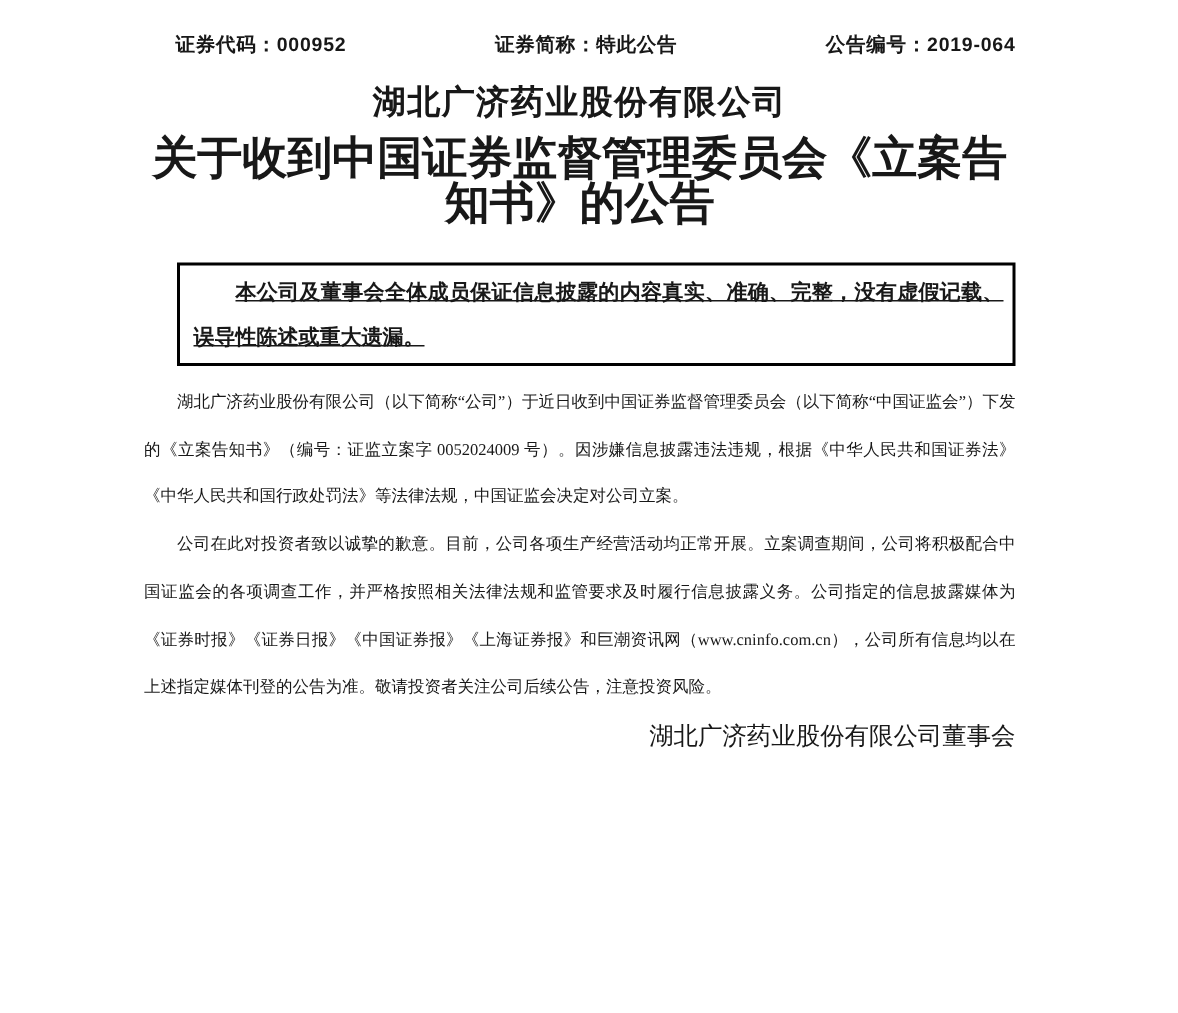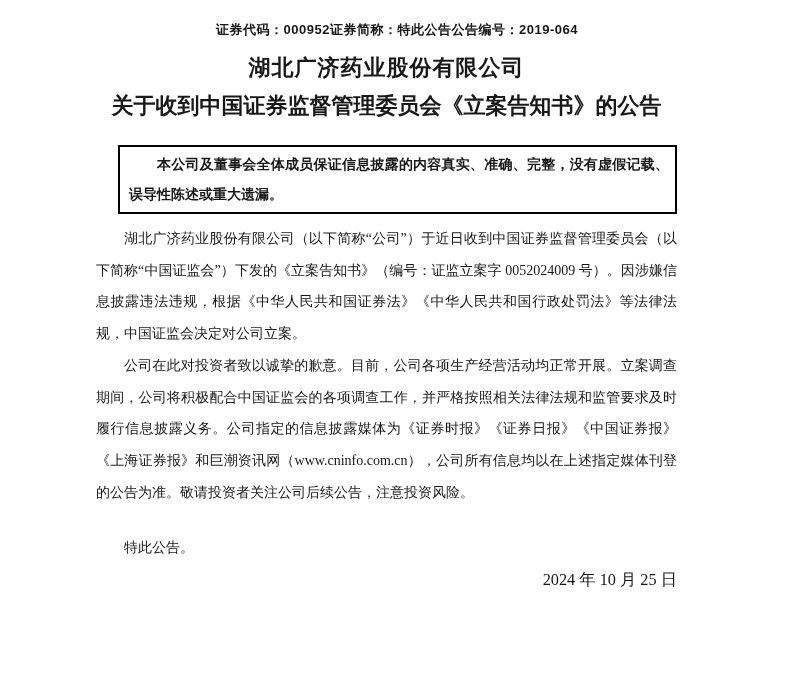--- a/index.html
+++ b/index.html
@@ -12,21 +12,21 @@
     font-family: "Liberation Serif", "DejaVu Serif", serif;
     color: #181818;
   }
   .page {
     width: 785px; height: 675px;
     padding: 21px 108px 0 96px;
   }
   
   .doc-header {
     display: flex;
-    justify-content: center;
+    justify-content: space-between;
     align-items: center;
     padding-left: 21px;
     font-family: "Liberation Sans", "DejaVu Sans", sans-serif;
     font-weight: bold;
     font-size: 13px;
     line-height: 17px;
     letter-spacing: 0.5px;
     white-space: nowrap;
   }
   
@@ -37,40 +37,41 @@
     font-weight: bold;
     font-size: 22px;
     line-height: 30px;
     letter-spacing: 1px;
   }
   .title-subject {
     margin-top: 8px;
     text-align: center;
     font-family: "Liberation Sans", "DejaVu Sans", sans-serif;
     font-weight: bold;
-    font-size: 22px;
+    font-size: 30px;
     line-height: 30px;
   }
   
   .disclaimer-box {
     margin: 24px 0 0 22px;
     border: 2px solid #000000;
     padding: 2px 6px 3px 9px;
+    text-decoration: underline;
   }
   .disclaimer-box p {
     font-family: "Liberation Sans", "DejaVu Sans", sans-serif;
     font-weight: bold;
     font-size: 14px;
     line-height: 30px;
     text-indent: 2em;
     text-align: justify;
   }
   
   .body-para {
-    font-size: 14px;
+    font-size: 11px;
     line-height: 31.7px;
     text-indent: 2em;
     text-align: justify;
   }
   .para-1 { margin-top: 9px; }
   .para-2 { margin-top: 0; }
   .closing { margin-top: 24px; text-align: left; }
   
   .signature {
     text-align: right;
@@ -91,19 +92,18 @@
 
   <div class="title-company">湖北广济药业股份有限公司</div>
   <div class="title-subject">关于收到中国证券监督管理委员会《立案告知书》的公告</div>
 
   <div class="disclaimer-box">
     <p>本公司及董事会全体成员保证信息披露的内容真实、准确、完整，没有虚假记载、误导性陈述或重大遗漏。</p>
   </div>
 
   <p class="body-para para-1">湖北广济药业股份有限公司（以下简称“公司”）于近日收到中国证券监督管理委员会（以下简称“中国证监会”）下发的《立案告知书》（编号：证监立案字 0052024009 号）。因涉嫌信息披露违法违规，根据《中华人民共和国证券法》《中华人民共和国行政处罚法》等法律法规，中国证监会决定对公司立案。</p>
   <p class="body-para para-2">公司在此对投资者致以诚挚的歉意。目前，公司各项生产经营活动均正常开展。立案调查期间，公司将积极配合中国证监会的各项调查工作，并严格按照相关法律法规和监管要求及时履行信息披露义务。公司指定的信息披露媒体为《证券时报》《证券日报》《中国证券报》《上海证券报》和巨潮资讯网（www.cninfo.com.cn），公司所有信息均以在上述指定媒体刊登的公告为准。敬请投资者关注公司后续公告，注意投资风险。</p>
-  <p class="body-para closing">特此公告。</p>
 
   <div class="signature">
-    <p>2024 年 10 月 25 日</p>
+    <p>湖北广济药业股份有限公司董事会</p>
   </div>
 
 </div>
 
 </body></html>

